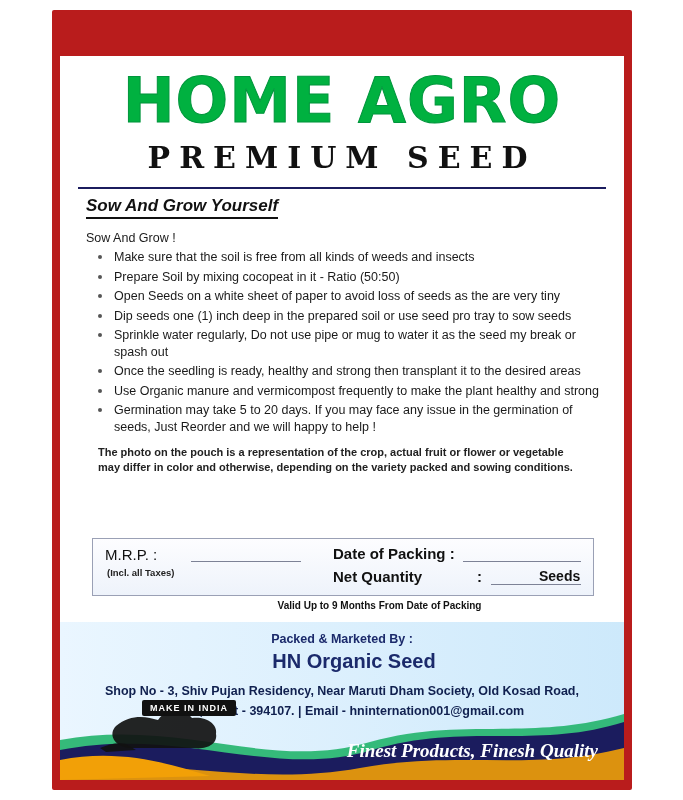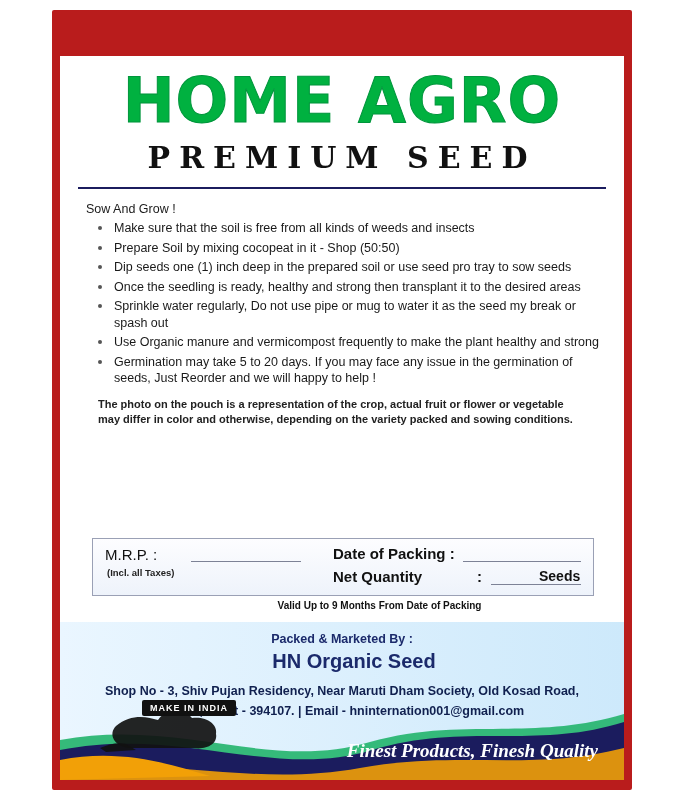--- a/index.html
+++ b/index.html
@@ -315,27 +315,29 @@
   <div class="frame">
     <div class="card">
 
       <div class="brand-wrap">
         <div class="brand-title">HOME AGRO</div>
         <div class="brand-sub">PREMIUM SEED</div>
       </div>
       <div class="rule"></div>
 
       <div class="instructions">
+        <div class="sec-title">Sow And Grow Yourself</div>
         <div class="lead">Sow And Grow !</div>
         <ul class="bullets">
           <li>Make sure that the soil is free from all kinds of weeds and insects</li>
-          <li>Prepare Soil by mixing cocopeat in it - Shop (50:50)</li>
+          <li>Prepare Soil by mixing cocopeat in it - Ratio (50:50)</li>
+          <li>Open Seeds on a white sheet of paper to avoid loss of seeds as the are very tiny</li>
           <li>Dip seeds one (1) inch deep in the prepared soil or use seed pro tray to sow seeds</li>
+          <li>Sprinkle water regularly, Do not use pipe or mug to water it as the seed my break or spash out</li>
           <li>Once the seedling is ready, healthy and strong then transplant it to the desired areas</li>
-          <li>Sprinkle water regularly, Do not use pipe or mug to water it as the seed my break or spash out</li>
           <li>Use Organic manure and vermicompost frequently to make the plant healthy and strong</li>
           <li>Germination may take 5 to 20 days. If you may face any issue in the germination of seeds, Just Reorder and we will happy to help !</li>
         </ul>
         <div class="note">The photo on the pouch is a representation of the crop, actual fruit or flower or vegetable may differ in color and otherwise, depending on the variety  packed and sowing conditions.</div>
       </div>
 
       <div class="mrp-box">
         <span class="mrp-label">M.R.P. :</span>
         <span class="mrp-sub">(Incl. all Taxes)</span>
         <span class="mrp-line"></span>

